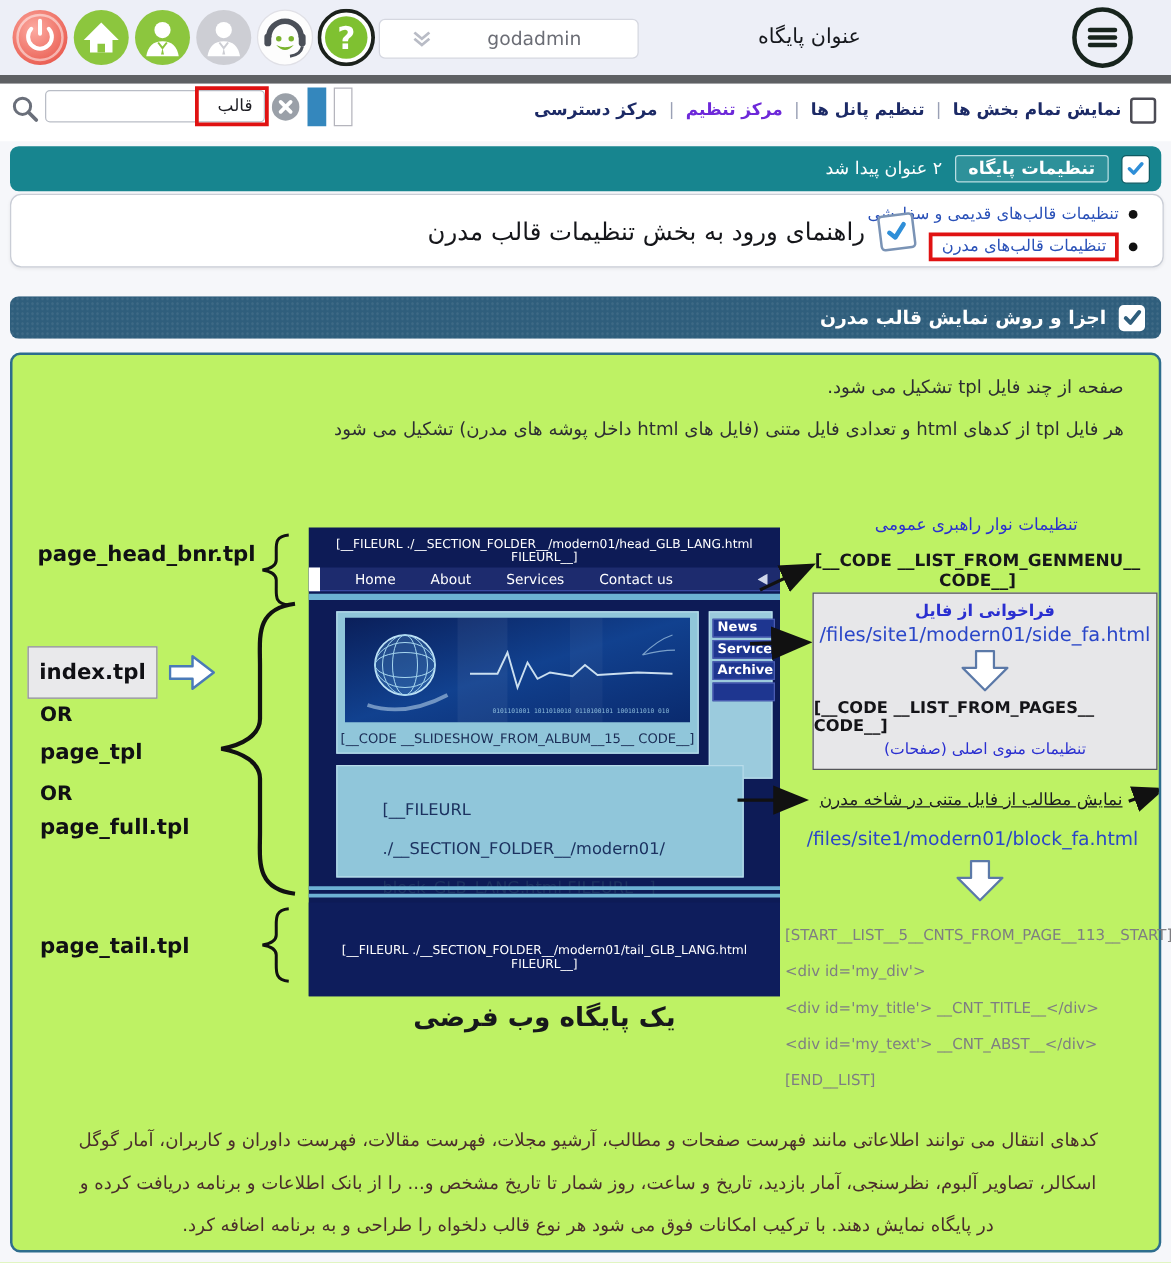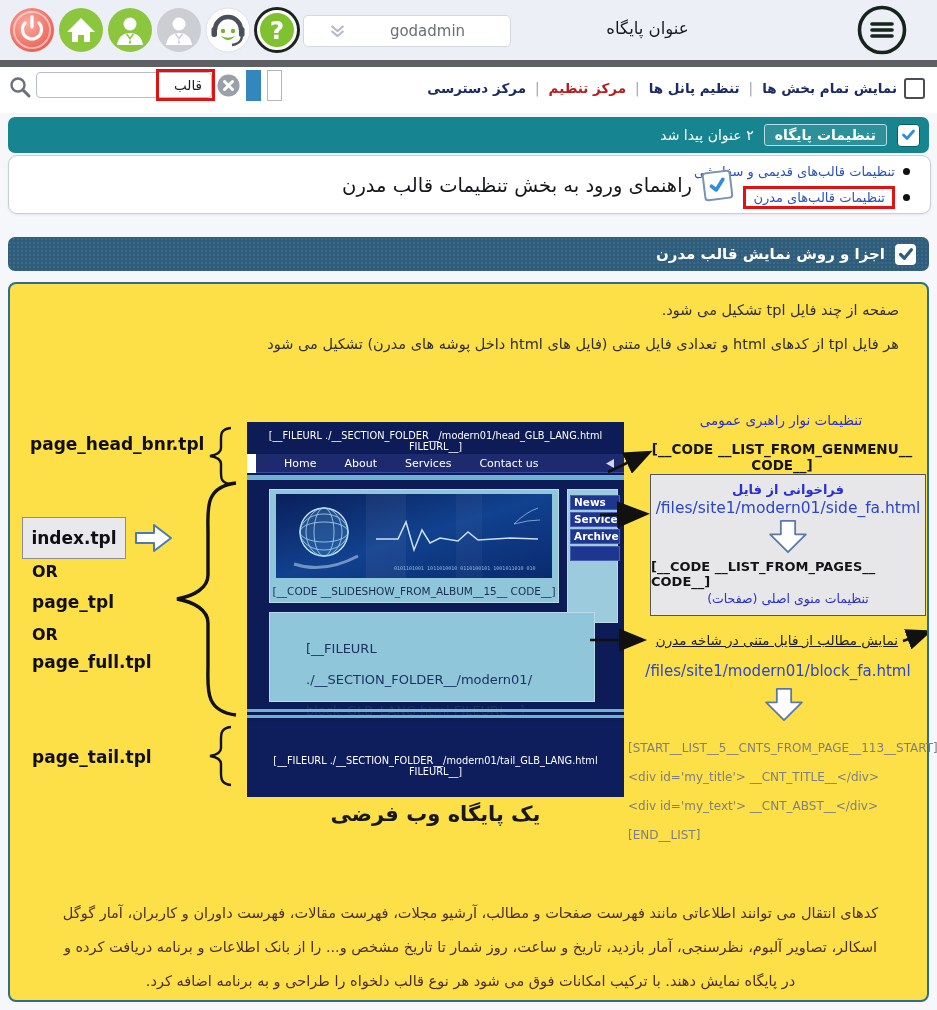--- a/index.html
+++ b/index.html
@@ -20,21 +20,21 @@
   #dark-bar{position:absolute;left:0;top:60px;width:937px;height:7px;background:#5e6063;}
 
   
   #toolbar{position:absolute;left:0;top:67px;width:937px;height:46px;background:#fff;}
   #search-input{position:absolute;left:36px;top:5px;width:176px;height:26px;border:1px solid #b9bdc6;
     border-radius:4px;font-family:"DejaVu Sans",sans-serif;font-size:13.5px;color:#1c1c22;
     padding:0 9px;box-sizing:border-box;text-align:right;direction:rtl;}
   .red-annot{border:3px solid #e01212;pointer-events:none;}
   #links{position:absolute;right:40px;top:13px;direction:rtl;display:flex;gap:9px;
     font-size:13.5px;font-weight:bold;color:#1c2a66;}
-  #links .accent{color:#b91c1c;}
+  #links .accent{color:#6d28d9;}
   #links .sep{color:#9aa0b5;font-weight:normal;}
   #links span{cursor:pointer;}
   .sq-checkbox{background:#fff;border:2px solid #4c4c55;border-radius:3px;cursor:pointer;}
 
   
   #teal-bar{position:absolute;left:8px;top:117px;width:921px;height:36px;background:#17858f;
     border-radius:7px;direction:rtl;display:flex;align-items:center;gap:10px;padding-right:9px;box-sizing:border-box;}
   .check-ic{background:#fff;border-radius:4px;display:flex;align-items:center;justify-content:center;}
   #teal-badge{border:1px solid #b9dde2;background:rgba(255,255,255,.1);color:#fff;font-weight:bold;
     font-size:14px;padding:2px 10px;border-radius:3px;cursor:pointer;}
@@ -51,21 +51,21 @@
   #guide .txt{font-size:19.5px;color:#15161a;}
   #guide .check-ic{transform:rotate(-7deg);border:2px solid #7a93b5;}
 
   
   #sec-hdr{position:absolute;left:8px;top:237px;width:921px;height:34px;background:#2f5e7c;border-radius:7px;
     background-image:radial-gradient(rgba(255,255,255,.07) 1px,transparent 1.2px);background-size:4px 4px;
     direction:rtl;display:flex;align-items:center;gap:10px;padding-right:13px;box-sizing:border-box;}
   #sec-hdr .title{color:#fff;font-weight:bold;font-size:15px;}
 
   
-  #main{position:absolute;left:8px;top:282px;width:921px;height:720px;background:#fde047;
+  #main{position:absolute;left:8px;top:282px;width:921px;height:720px;background:#bef264;
     border:2px solid #2d6d8d;border-radius:8px;box-sizing:border-box;}
   .intro-line{position:absolute;right:28px;direction:rtl;font-size:14.5px;color:#2e2e33;}
   .tpl-label{position:absolute;font-weight:bold;font-size:17px;color:#101014;}
   .gray-file-box{position:absolute;left:12px;top:233px;width:102px;height:40px;background:#e9e9eb;
     border:1px solid #8d8d94;display:flex;align-items:center;justify-content:center;
     font-weight:bold;font-size:17px;color:#101014;}
 
   
   #mockup{position:absolute;left:237px;top:138px;width:377px;height:375px;background:#0d1b56;}
   .mk-code{color:#fff;font-size:9.8px;direction:ltr;}
@@ -358,20 +358,21 @@
     </div>
 
     <div id="ann-block-label">نمایش مطالب از فایل متنی در شاخه مدرن</div>
     <div id="ann-block-path" class="link-blue">/files/site1/modern01/block_fa.html</div>
     <svg class="abs" style="left:753px;top:404px;" width="42" height="34" viewBox="0 0 44 38">
       <polygon points="14,1 30,1 30,16 42,16 22,36 2,16 14,16" fill="#fff" stroke="#5b79a8" stroke-width="2" stroke-linejoin="round"></polygon>
     </svg>
 
     <div id="ann-code">
       <div>[START__LIST__5__CNTS_FROM_PAGE__113__START]</div>
+      <div>&lt;div id='my_div'&gt;</div>
       <div>&lt;div id='my_title'&gt; __CNT_TITLE__&lt;/div&gt;</div>
       <div>&lt;div id='my_text'&gt; __CNT_ABST__&lt;/div&gt;</div>
       <div>[END__LIST]</div>
     </div>
 
     <svg class="abs" style="left:0;top:0;pointer-events:none;" width="917" height="716" viewBox="0 0 917 716">
       <defs>
         <marker id="ah" markerWidth="11" markerHeight="9" refX="9" refY="4.5" orient="auto">
           <polygon points="0,0 11,4.5 0,9" fill="#111"></polygon>
         </marker>

